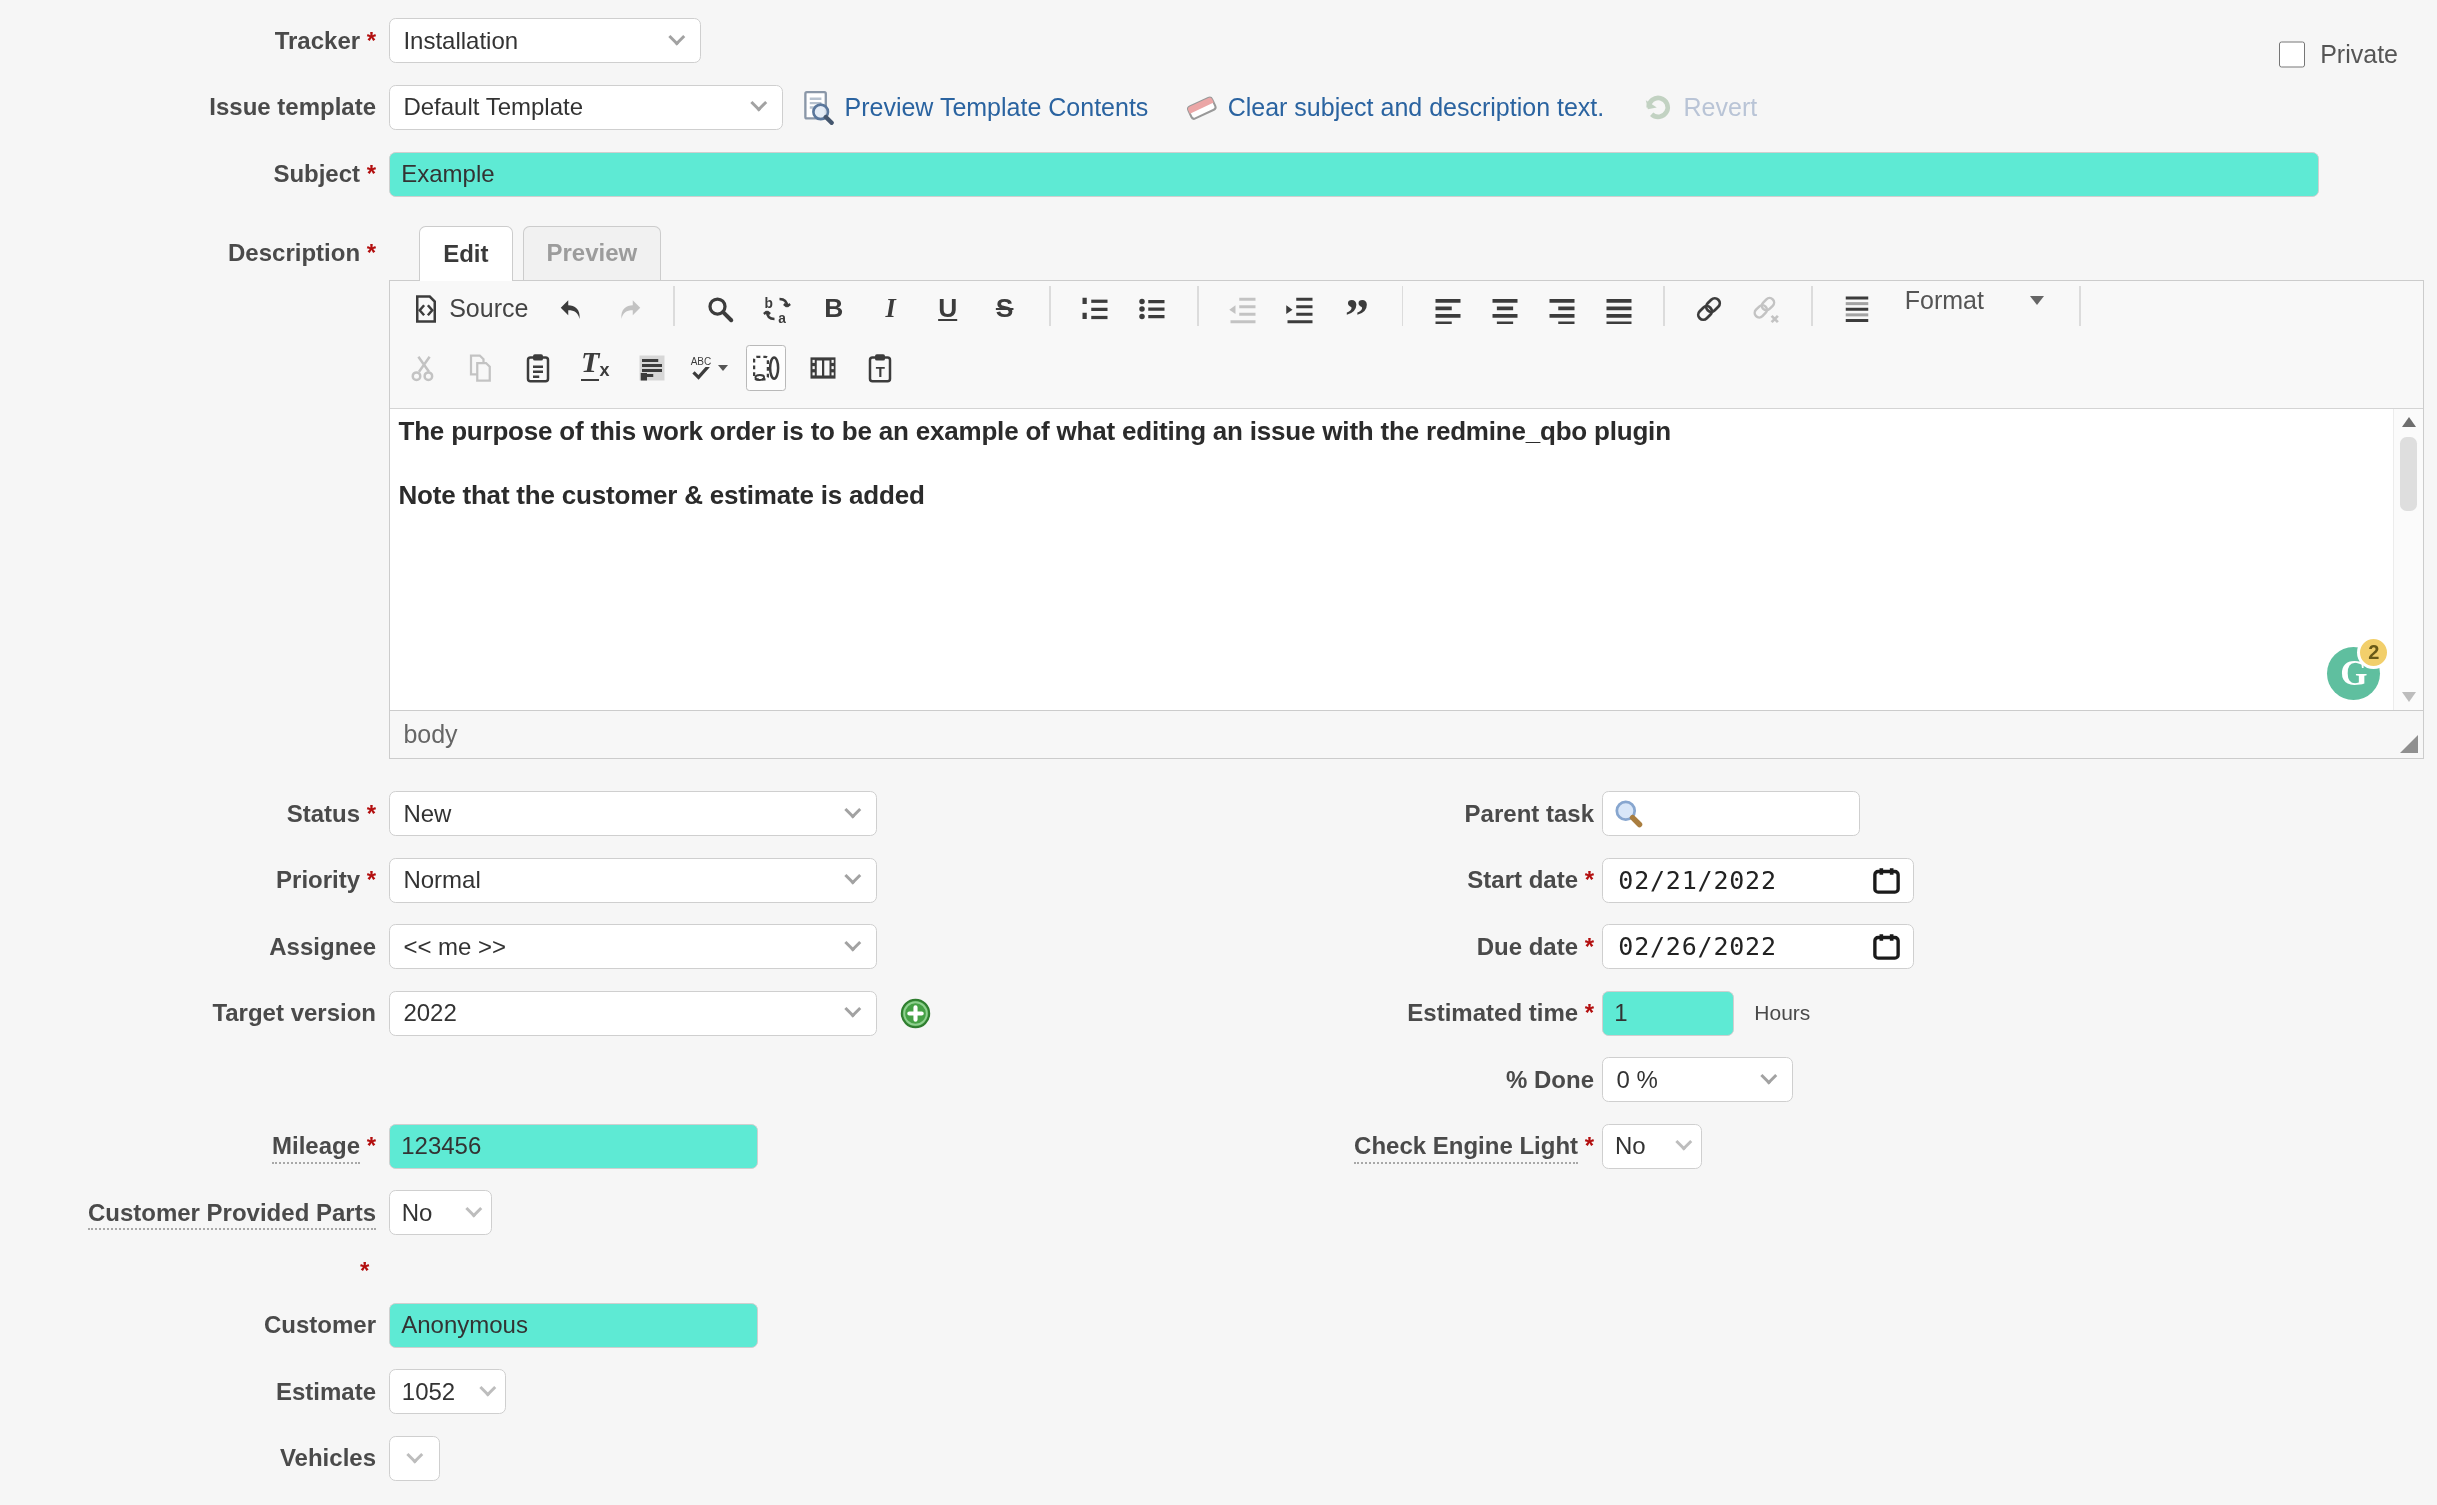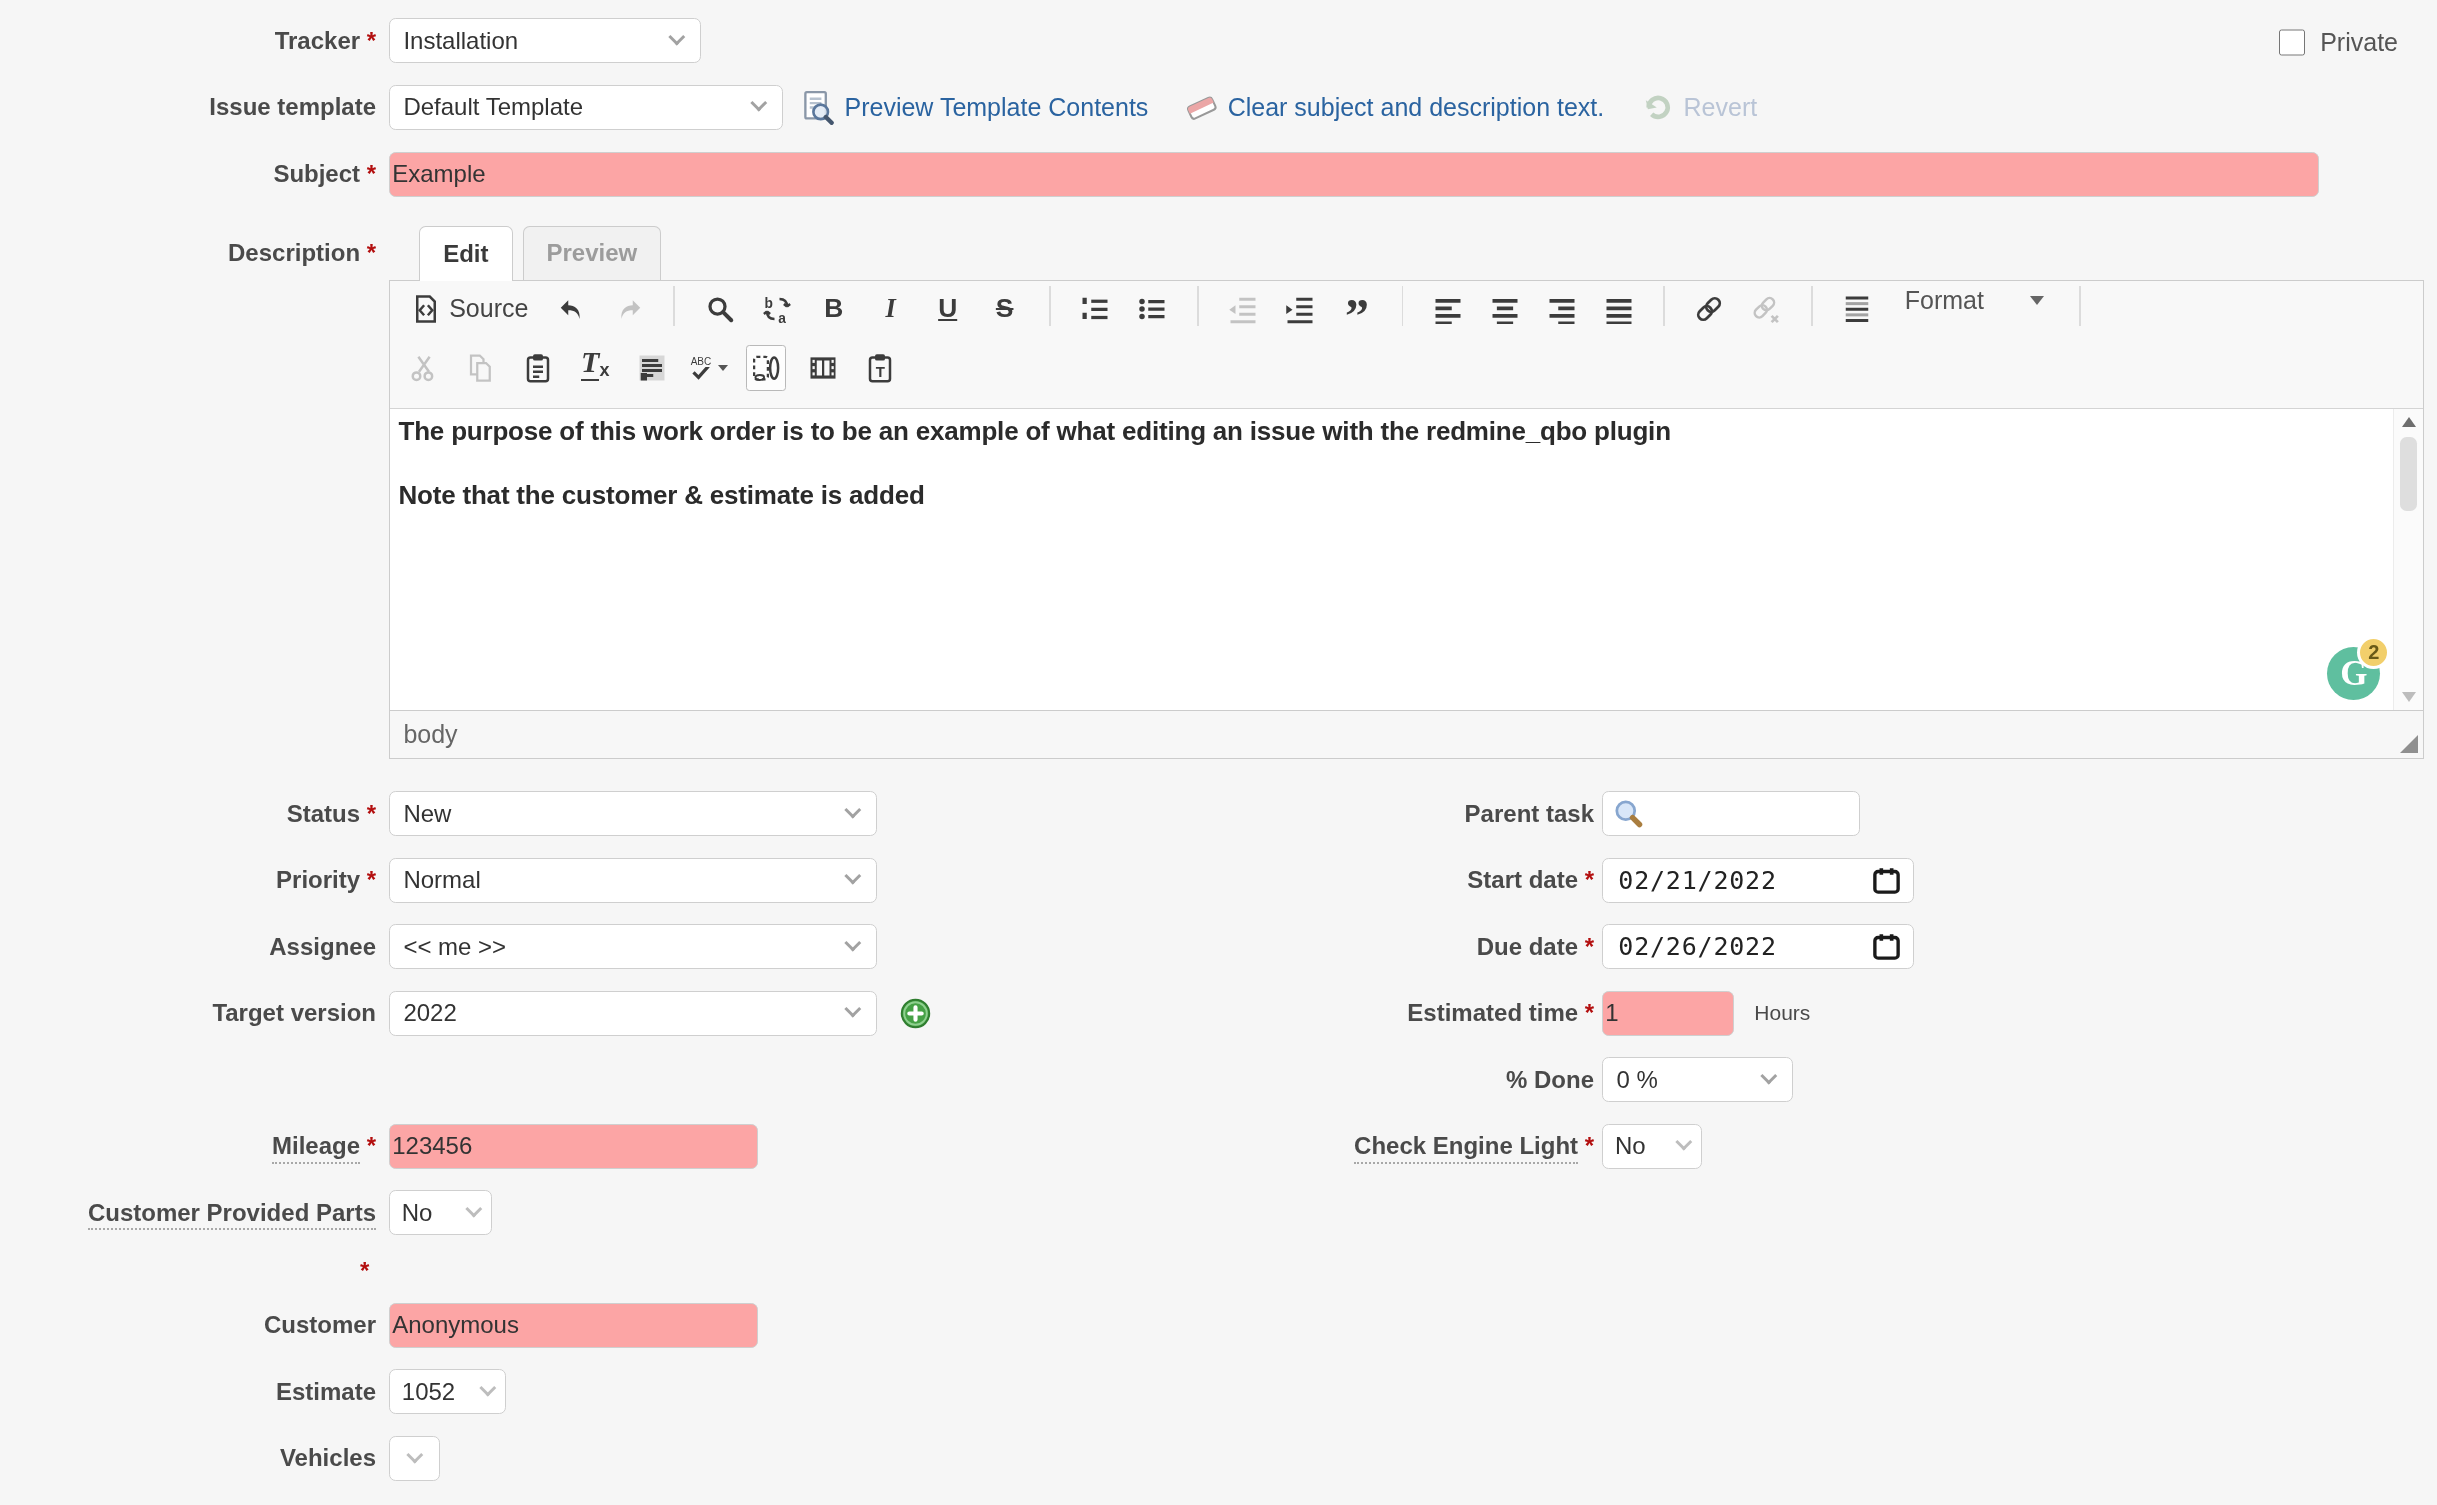--- a/index.html
+++ b/index.html
@@ -16,38 +16,38 @@
   .frow { display:flex; align-items:center; margin-bottom:21.5px; }
   .lblbox { flex:0 0 376px; width:376px; text-align:right; font-weight:bold;
             font-size:24px; color:#4a4a4a; line-height:28px; }
   .lbl-inner { display:inline; }
   .dotted { border-bottom:2.5px dotted #a8a8a8; padding-bottom:2.5px; }
   .req { color:#b30f0f; font-weight:bold; margin-left:6.6px; font-size:24px; }
   .fld { margin-left:13.2px; position:relative; }
 
   
   .tinput {
-    height:45px; border:1.7px solid #cfcfcf; border-radius:6.6px; background:#fca5a5;
-    font-size:24px; color:#333; padding:0 2px; font-family:inherit; outline:none;
+    height:45px; border:1.7px solid #cfcfcf; border-radius:6.6px; background:#5eead4;
+    font-size:24px; color:#333; padding:0 11px; font-family:inherit; outline:none;
   }
   .sel {
     height:45px; border:1.7px solid #cfcfcf; border-radius:6.6px; background:#fff;
     font-size:24px; color:#333; display:flex; align-items:center;
     padding:0 48px 0 13.2px; position:relative; cursor:default;
   }
   .sel .chev { position:absolute; right:18px; top:50%; margin-top:-10px;
     width:11.6px; height:11.6px; border-right:3.3px solid #a2a2a2; border-bottom:3.3px solid #a2a2a2;
     transform:rotate(45deg); }
   .sel.small { padding:0 38px 0 11.6px; }
   .sel.small .chev { right:11.6px; border-color:#bdbdbd; }
   .sel.tiny { padding:0; justify-content:center; }
   .sel.tiny .chev { position:static; margin-top:-6.6px; border-color:#bdbdbd; }
 
   
-  .private-box { position:absolute; right:40px; top:28px; display:flex; align-items:center; }
+  .private-box { position:absolute; right:40px; top:40px; display:flex; align-items:center; }
   .private-box input { width:26.4px; height:26.4px; margin:0 15px 0 0; accent-color:#fff; }
   .private-box span { font-size:25px; color:#555; }
 
   
   .links { display:flex; align-items:center; margin-left:18px; }
   .link { display:flex; align-items:center; font-size:25px; color:#2a63a0; margin-right:36px; cursor:pointer; }
   .link .lico { margin-right:8.3px; display:block; }
   .link.disabled { color:#b9c4d6; cursor:default; }
 
   

